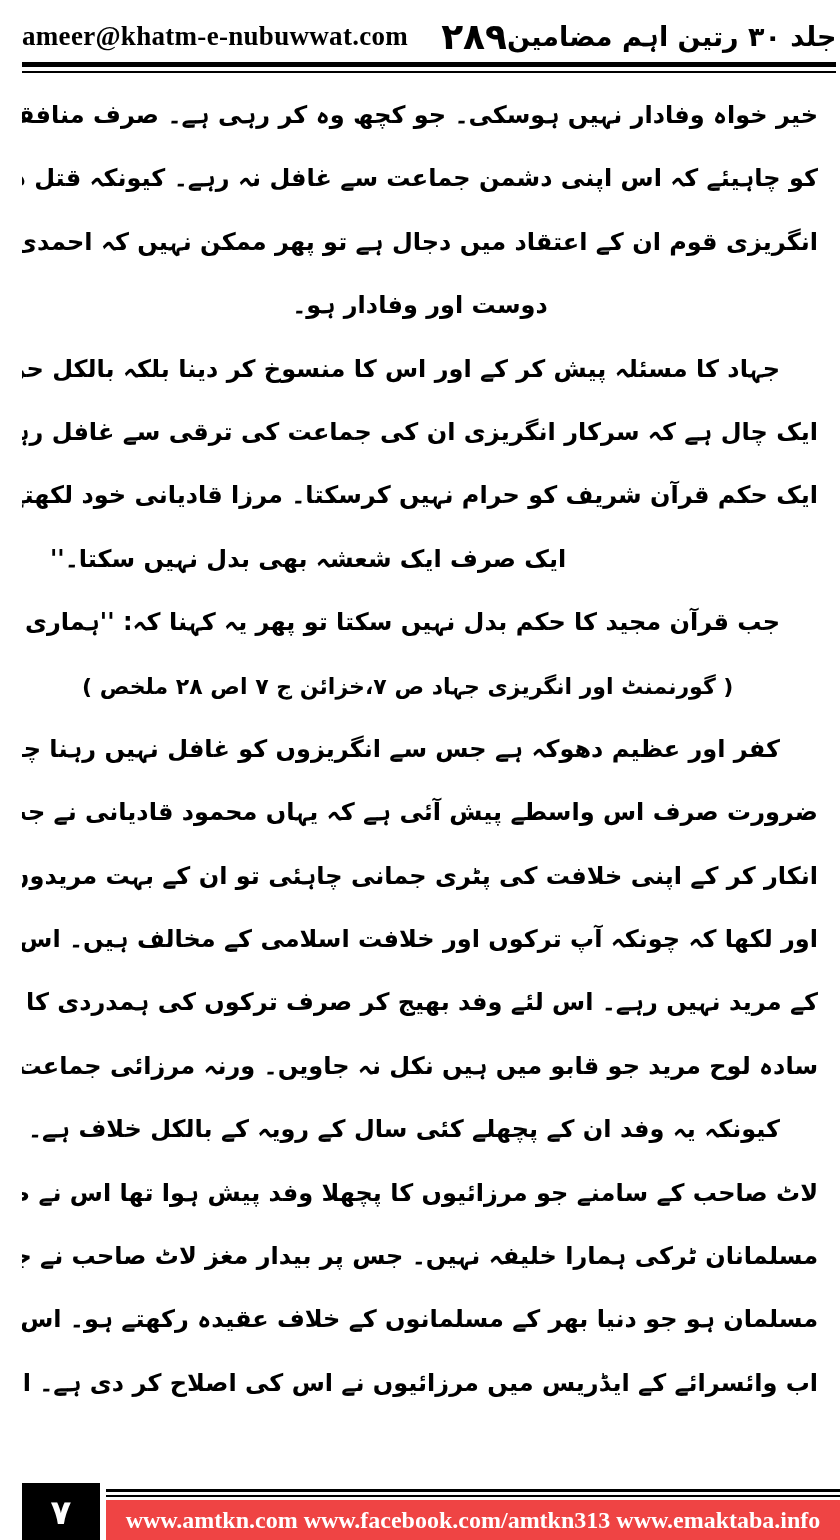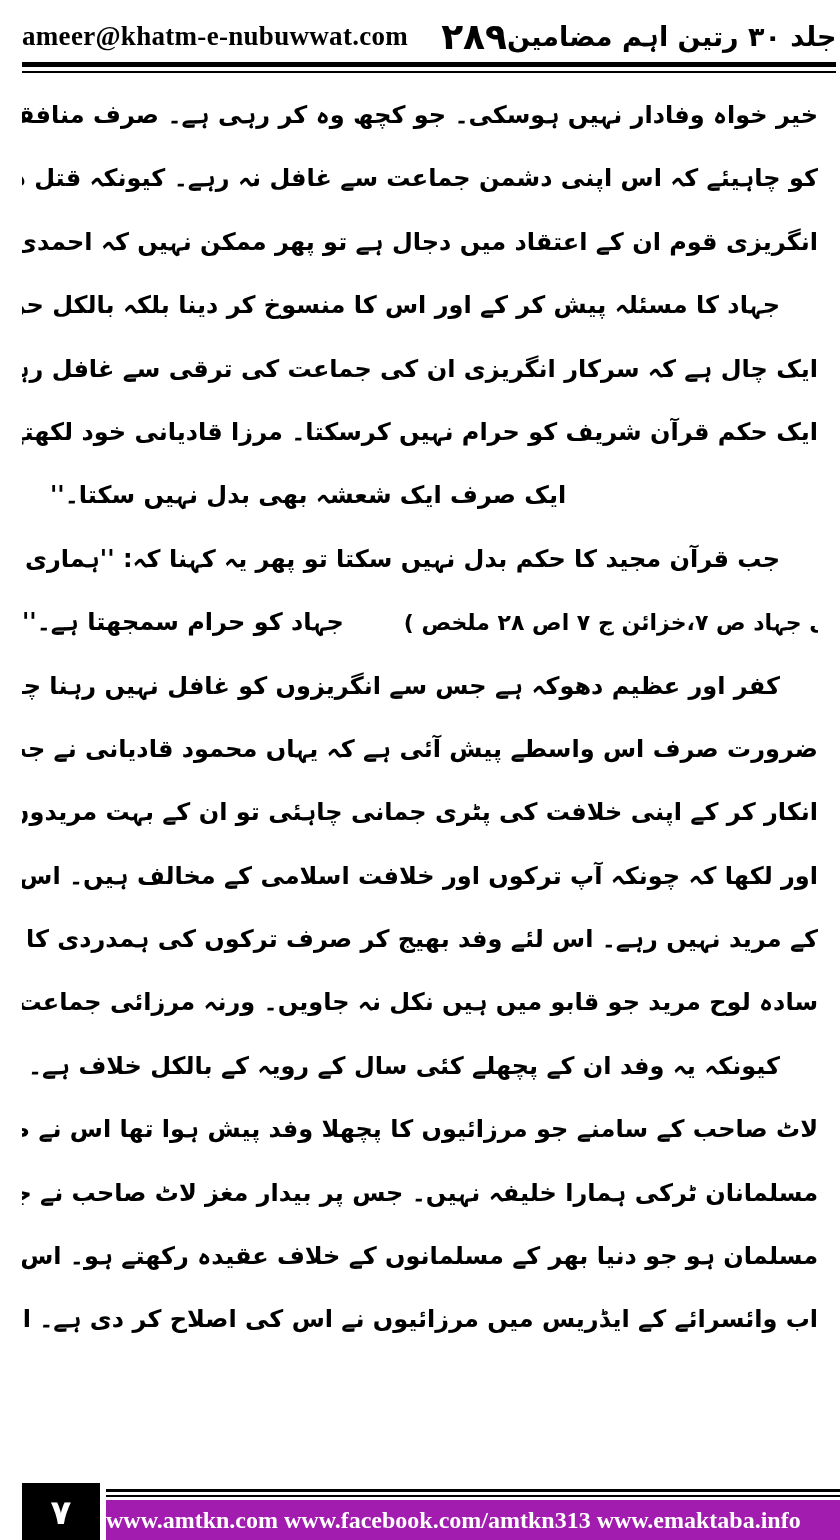--- a/index.html
+++ b/index.html
@@ -25,52 +25,52 @@
           text-align:right;text-align-last:auto;}
   .refrow .gap28{margin-left:28px;}
   .refrow .gap60{margin-left:60px;}
   .refsm{font-size:22px;}
   
   .footer-box{position:absolute;left:22px;top:1483px;width:78px;height:57px;background:#000;
               display:flex;align-items:center;justify-content:center;}
   .footer-box span{color:#fff;font-size:34px;font-weight:bold;line-height:1;}
   .footer-rule1{position:absolute;left:106px;right:0;top:1489px;height:3px;background:#000;}
   .footer-rule2{position:absolute;left:106px;right:0;top:1495px;height:2px;background:#000;}
-  .footer-bar{position:absolute;left:106px;right:0;top:1500px;height:40px;background:#a21caf;
-              display:flex;align-items:center;justify-content:flex-start;}
+  .footer-bar{position:absolute;left:106px;right:0;top:1500px;height:40px;background:#ef4444;
+              display:flex;align-items:center;justify-content:center;}
   .footer-bar span{color:#fff;font-family:"Liberation Serif",serif;font-weight:bold;
                    font-size:24px;white-space:nowrap;}
 </style>
 </head>
 <body>
 
 <div class="page">
 
   <div class="header">
     <span class="email">ameer@khatm-e-nubuwwat.com</span>
     <span class="pagenum">۲۸۹</span>
     <span class="book-title">محاسبہ قادیانیت جلد ۳۰ رتین اہم مضامین</span>
   </div>
   <div class="rule-thick"></div>
   <div class="rule-thin"></div>
 
   <div class="bodytext">
     <div class="ln">خیر خواہ وفادار نہیں ہوسکی۔ جو کچھ وہ کر رہی ہے۔ صرف منافقانہ طور پر ہے۔ گورنمنٹ انگریزی</div>
     <div class="ln">کو چاہیئے کہ اس اپنی دشمن جماعت سے غافل نہ رہے۔ کیونکہ قتل دجال ان کی ڈیوٹی ہے اور</div>
     <div class="ln">انگریزی قوم ان کے اعتقاد میں دجال ہے تو پھر ممکن نہیں کہ احمدی جماعت انگریزوں کی</div>
+    <div class="ln center">دوست اور وفادار ہو۔</div>
     <div class="ln indent">جہاد کا مسئلہ پیش کر کے اور اس کا منسوخ کر دینا بلکہ بالکل حرام کر دینا یہ صرف</div>
     <div class="ln">ایک چال ہے کہ سرکار انگریزی ان کی جماعت کی ترقی سے غافل رہے۔ ورنہ کوئی مسلمان</div>
     <div class="ln">ایک حکم قرآن شریف کو حرام نہیں کرسکتا۔ مرزا قادیانی خود لکھتے ہیں کہ: ''قرآن کا کوئی حکم!</div>
     <div class="ln refrow">
       <span class="gap28">ایک صرف ایک شعشہ بھی بدل نہیں سکتا۔''</span>
     </div>
     <div class="ln indent">جب قرآن مجید کا حکم بدل نہیں سکتا تو پھر یہ کہنا کہ: ''ہماری جماعت اور ہمارا امام</div>
     <div class="ln refrow">
       <span class="refsm gap60">( گورنمنٹ اور انگریزی جہاد ص ۷،خزائن ج ۷ اص ۲۸ ملخص )</span>
-      <span>جہاد کو حرام سمجھتا ہے۔''</span>
     </div>
     <div class="ln indent">کفر اور عظیم دھوکہ ہے جس سے انگریزوں کو غافل نہیں رہنا چاہئے۔ وفد بھیجنے کی</div>
     <div class="ln">ضرورت صرف اس واسطے پیش آئی ہے کہ یہاں محمود قادیانی نے جب ترکوں کی خلافت سے</div>
     <div class="ln">انکار کر کے اپنی خلافت کی پٹری جمانی چاہئی تو ان کے بہت مریدوں نے ان کی بیعت توڑ دی</div>
     <div class="ln">اور لکھا کہ چونکہ آپ ترکوں اور خلافت اسلامی کے مخالف ہیں۔ اس واسطے ہم آئندہ آپ</div>
     <div class="ln">کے مرید نہیں رہے۔ اس لئے وفد بھیج کر صرف ترکوں کی ہمدردی کا منافقانہ اظہار کیا ہے تا کہ</div>
     <div class="ln">سادہ لوح مرید جو قابو میں ہیں نکل نہ جاویں۔ ورنہ مرزائی جماعت اور انگریزوں کی وفاداری</div>
     <div class="ln indent">کیونکہ یہ وفد ان کے پچھلے کئی سال کے رویہ کے بالکل خلاف ہے۔ پنجاب کے</div>
     <div class="ln">لاٹ صاحب کے سامنے جو مرزائیوں کا پچھلا وفد پیش ہوا تھا اس نے صاف لفظوں میں کہا کہ</div>
     <div class="ln">مسلمانان ٹرکی ہمارا خلیفہ نہیں۔ جس پر بیدار مغز لاٹ صاحب نے جواب دیا تھا کہ تم کیسے</div>

